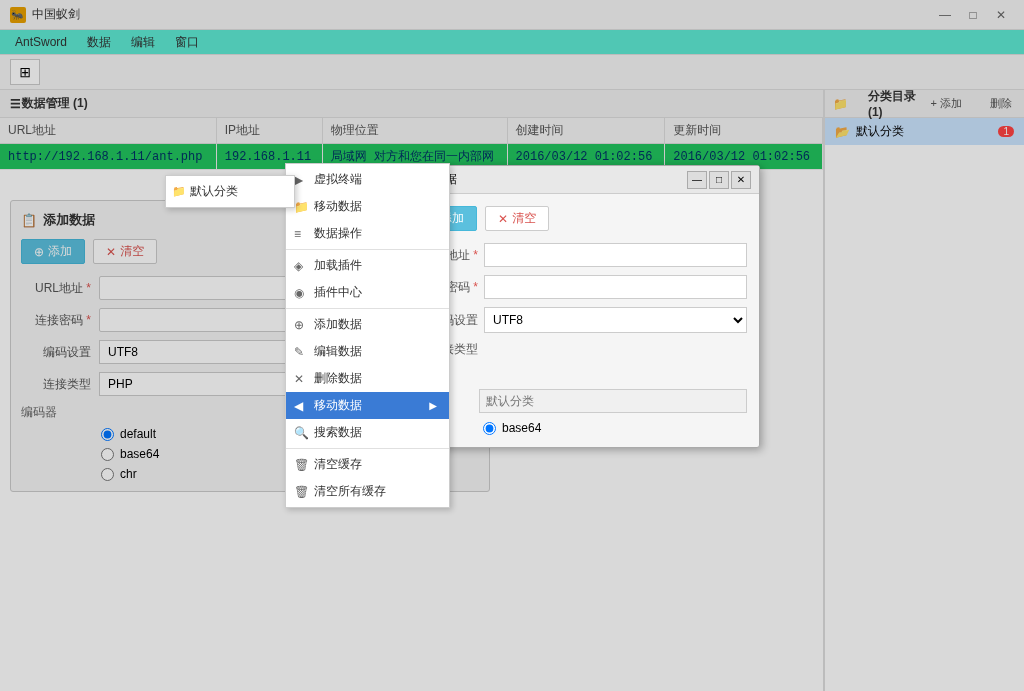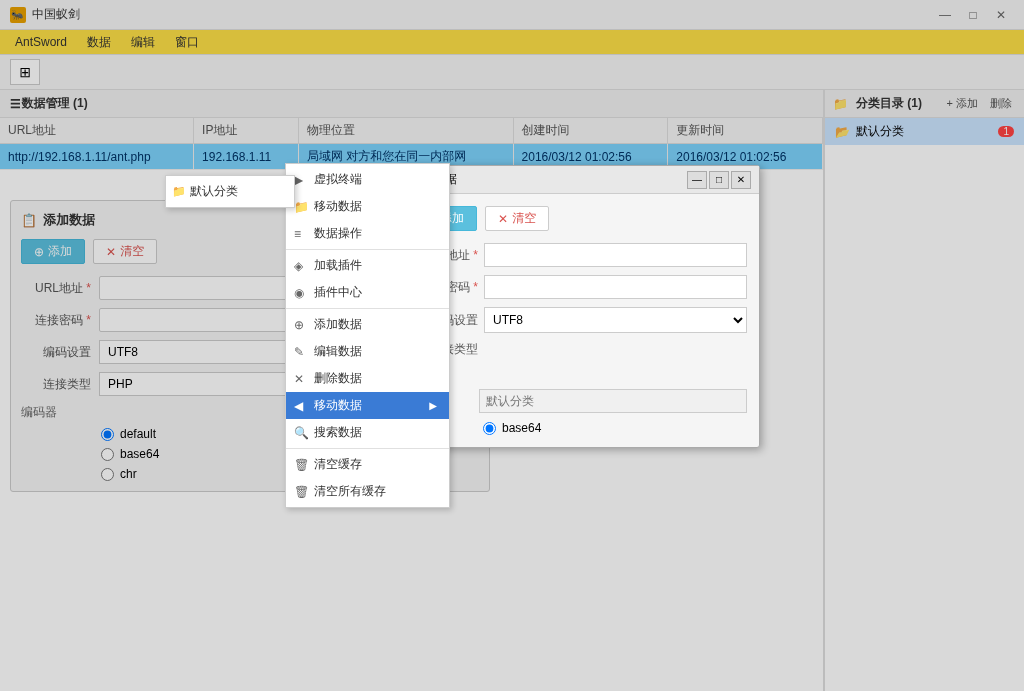--- a/index.html
+++ b/index.html
@@ -53,21 +53,21 @@
       display: flex;
       align-items: center;
       justify-content: center;
       font-size: 12px;
       color: #666;
     }
 
     
     .menubar {
       height: 25px;
-      background: #fde047;
+      background: #5eead4;
       display: flex;
       align-items: center;
       padding: 0 5px;
       border-bottom: 1px solid #ddd;
     }
     .menu-item {
       padding: 2px 10px;
       cursor: pointer;
       color: #333;
       font-size: 12px;
@@ -137,22 +137,23 @@
       font-size: 12px;
     }
     .data-table td {
       border-bottom: 1px solid #eee;
       border-right: 1px solid #eee;
       padding: 4px 8px;
       font-size: 12px;
       color: #333;
     }
     .data-table tr.selected td {
-      background: #7dd3fc;
+      background: #22c55e;
       color: #003366;
+      font-family: Liberation Mono, monospace;
     }
 
     
     .right-panel {
       width: 200px;
       background: white;
       border-left: 1px solid #ddd;
     }
     .right-panel-header {
       height: 28px;
@@ -161,21 +162,21 @@
       display: flex;
       align-items: center;
       padding: 0 8px;
       font-size: 12px;
       font-weight: bold;
       color: #333;
       justify-content: space-between;
     }
     .right-panel-actions {
       display: flex;
-      gap: 4px;
+      gap: 20px;
       justify-content: flex-end;
     }
     .right-action-btn {
       font-size: 11px;
       color: #555;
       cursor: pointer;
       padding: 1px 4px;
       border: none;
       background: transparent;
     }
@@ -497,21 +498,21 @@
           <td>2016/03/12 01:02:56</td>
           <td>2016/03/12 01:02:56</td>
         </tr>
       </tbody>
     </table>
   </div>
 
   <div class="right-panel">
     <div class="right-panel-header">
       <span>📁</span>
-      <span style="margin-left:8px; flex:1;">分类目录 (1)</span>
+      <span style="margin-left:20px; flex:1;">分类目录 (1)</span>
       <div class="right-panel-actions">
         <button class="right-action-btn">+ 添加</button>
         <button class="right-action-btn">删除</button>
       </div>
     </div>
     <div class="category-item">
       <span>📂</span>
       <span>默认分类</span>
       <span class="badge">1</span>
     </div>

